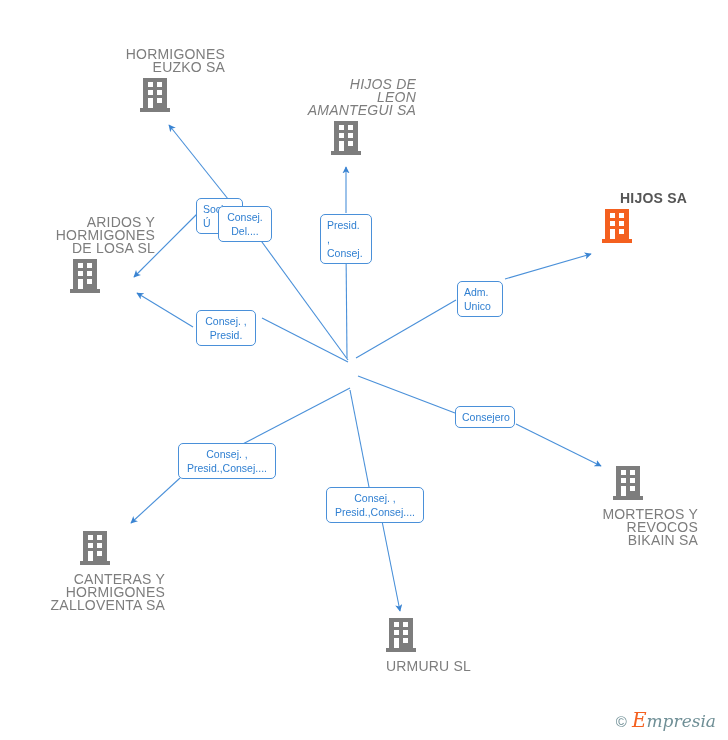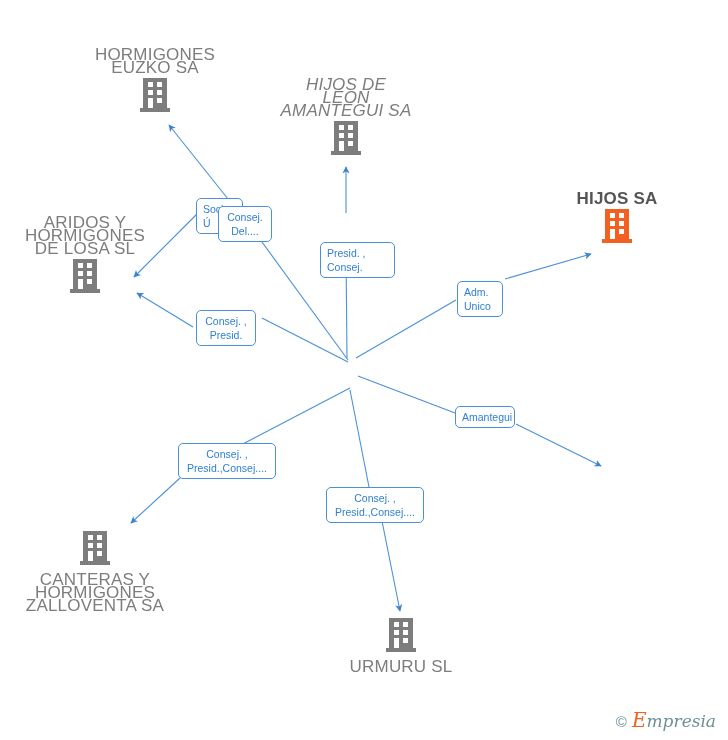--- a/index.html
+++ b/index.html
@@ -28,25 +28,26 @@
 
   
   .node {
     position: absolute;
     width: 140px;
     margin-left: -70px;
     text-align: center;
     z-index: 3;
   }
   .node .label {
-    font-size: 17px;
+    font-size: 14px;
     line-height: 13px;
     color: #7d7d7d;
     letter-spacing: 0.2px;
     white-space: pre-line;
+    text-align: right;
   }
   .node.company .label { color: #7d7d7d; }
   .node.highlight .label {
     color: #555555;
     font-weight: bold;
   }
   .node .glyph {
     display: block;
     margin: 0 auto;
   }
@@ -255,20 +256,37 @@
         <span class="win" style="left:8px;  top:12px;"></span>
         <span class="win" style="left:17px; top:12px;"></span>
         <span class="win" style="left:17px; top:20px;"></span>
         <span class="door"></span>
         <span class="base"></span>
       </span>
     </span>
   </div>
 
 
+  <div class="node company label-bottom" style="left:628px; top:466px;">
+    <span class="glyph">
+      <span class="bld" style="display:inline-block;">
+        <span class="body"></span>
+        <span class="win" style="left:8px;  top:4px;"></span>
+        <span class="win" style="left:17px; top:4px;"></span>
+        <span class="win" style="left:8px;  top:12px;"></span>
+        <span class="win" style="left:17px; top:12px;"></span>
+        <span class="win" style="left:17px; top:20px;"></span>
+        <span class="door"></span>
+        <span class="base"></span>
+      </span>
+    </span>
+    <div class="label">MORTEROS Y
+REVOCOS
+BIKAIN SA</div>
+  </div>
 
   <div class="node company label-bottom" style="left:95px; top:531px;">
     <span class="glyph">
       <span class="bld" style="display:inline-block;">
         <span class="body"></span>
         <span class="win" style="left:8px;  top:4px;"></span>
         <span class="win" style="left:17px; top:4px;"></span>
         <span class="win" style="left:8px;  top:12px;"></span>
         <span class="win" style="left:17px; top:12px;"></span>
         <span class="win" style="left:17px; top:20px;"></span>
@@ -296,30 +314,30 @@
     </span>
     <div class="label">URMURU SL</div>
   </div>
 
   <div class="elabel left" style="left:196px; top:198px; width:47px; z-index:4;">Socio
 Ú</div>
 
   <div class="elabel" style="left:218px; top:206px; width:54px; z-index:5;">Consej.
 Del....</div>
 
-  <div class="elabel left" style="left:320px; top:214px; width:75px;margin-top:28px;">Presid. ,
+  <div class="elabel left" style="left:320px; top:214px; width:52px;">Presid. ,
 Consej.</div>
 
   <div class="elabel left" style="left:457px; top:281px; width:46px;">Adm.
 Unico</div>
 
   <div class="elabel" style="left:196px; top:310px; width:60px;">Consej. ,
 Presid.</div>
 
-  <div class="elabel" style="left:455px; top:406px; width:60px;">Amantegui</div>
+  <div class="elabel" style="left:455px; top:406px; width:60px;">Consejero</div>
 
   <div class="elabel" style="left:178px; top:443px; width:98px;">Consej. ,
 Presid.,Consej....</div>
 
   <div class="elabel" style="left:326px; top:487px; width:98px;">Consej. ,
 Presid.,Consej....</div>
 
   <div id="watermark">
     <span class="copy">©</span>
     <span class="brand"><span class="cap">E</span><span>mpresia</span></span>

